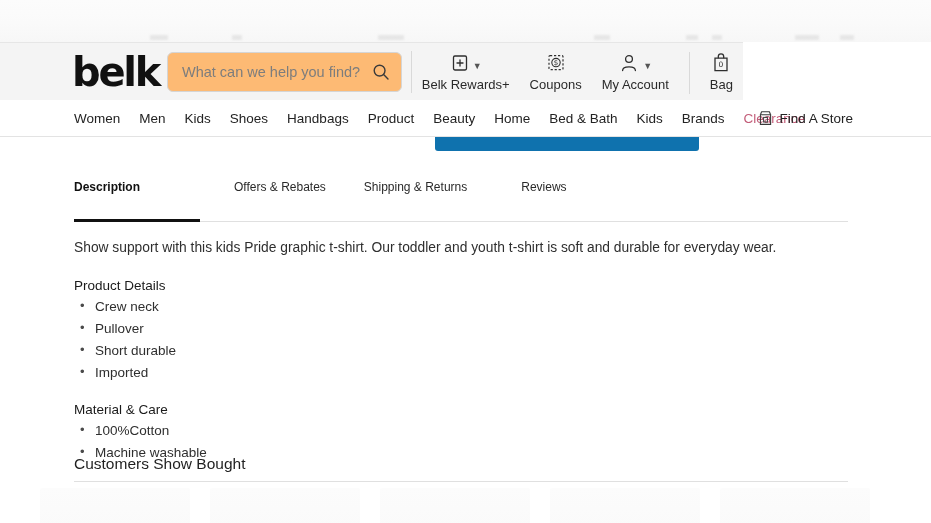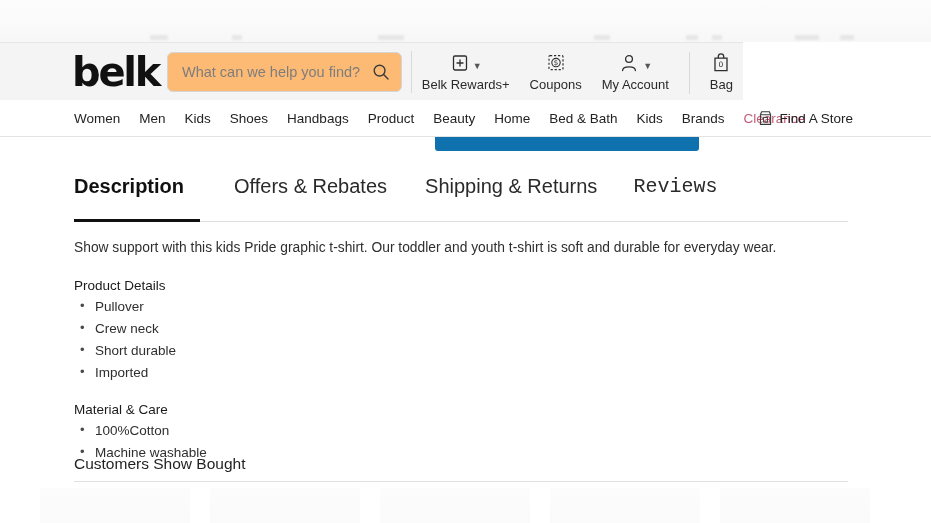--- a/index.html
+++ b/index.html
@@ -212,42 +212,42 @@
   .tabs {
     position: relative;
     margin-left: 74px;
     width: 774px;
     height: 70px;
     border-bottom: 1px solid #e0e0e0;
     display: flex;
     align-items: center;
   }
   .tab {
-    font-size: 20px;
+    font-size: 12px;
     color: #2a2a2a;
     cursor: pointer;
     white-space: nowrap;
     height: 100%;
     display: flex;
     align-items: center;
     position: relative;
   }
   .tab.active { font-weight: 700; color: #111; }
   .tab.active::after {
     content: "";
     position: absolute;
     left: 0; right: 0;
     bottom: -1px;
     height: 3px;
     background: #111111;
   }
   .tab-0 { margin-left: 0;   width: 126px; justify-content: flex-start; }
   .tab-1 { margin-left: 34px; }
   .tab-2 { margin-left: 38px; }
-  .tab-3 { margin-left: 36px; font-family: Liberation Mono, monospace; }
+  .tab-3 { margin-left: 54px; }
 
   .desc-intro {
     margin: 16px 0 0 74px;
     font-size: 13.8px;
     color: #2f2f2f;
     line-height: 1.45;
   }
 
   .section-head {
     margin: 20px 0 0 74px;
@@ -428,22 +428,22 @@
       <span class="tab active tab-0">Description</span>
       <span class="tab tab-1">Offers &amp; Rebates</span>
       <span class="tab tab-2">Shipping &amp; Returns</span>
       <span class="tab tab-3">Reviews</span>
     </div>
 
     <p class="desc-intro">Show support with this kids Pride graphic t-shirt. Our toddler and youth t-shirt is soft and durable for everyday wear.</p>
 
     <div class="section-head">Product Details</div>
     <ul class="bullets">
+      <li>Crew neck</li>
       <li>Pullover</li>
-      <li>Crew neck</li>
       <li>Short durable</li>
       <li>Imported</li>
     </ul>
 
     <div class="section-head">Material &amp; Care</div>
     <ul class="bullets">
       <li>100%Cotton</li>
       <li>Machine washable</li>
     </ul>
   </div>

